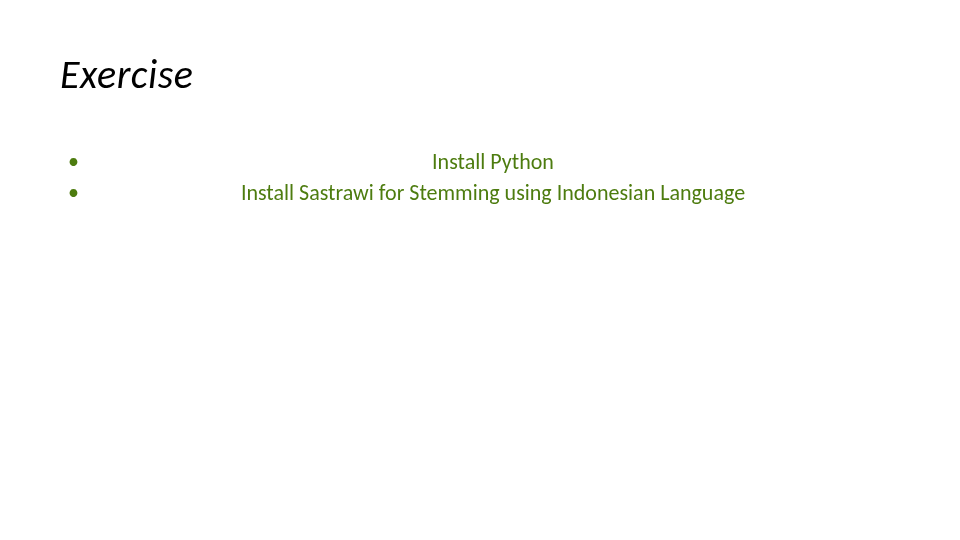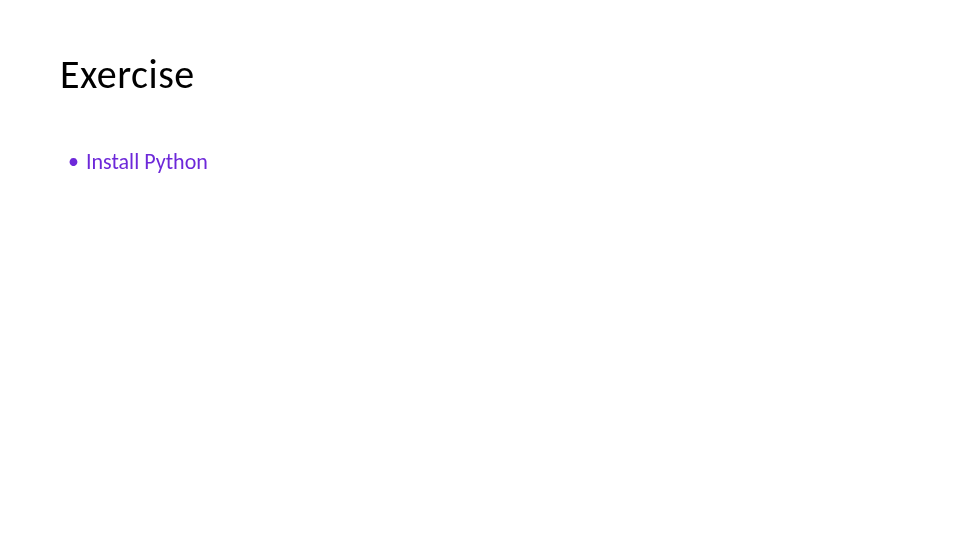--- a/index.html
+++ b/index.html
@@ -14,44 +14,49 @@
       font-family: Calibri, 'Segoe UI', Arial, sans-serif;
       color: #000000;
       padding: 50px 60px;
     }
     .title {
       font-size: 40px;
       font-weight: 400;
       color: #000000;
       margin-bottom: 48px;
       letter-spacing: 0.5px;
+      font-style: italic;
     }
     .bullet-list {
       list-style: none;
       padding-left: 8px;
     }
     .bullet-item {
       font-size: 22px;
       line-height: 1.4;
-      color: #6d28d9;
+      color: #4d7c0f;
       position: relative;
       padding-left: 18px;
+      text-align: center;
     }
     .bullet-item::before {
       content: "•";
       position: absolute;
       left: 0;
       top: 0;
     }
     .bullet-text {
       display: inline;
     }
   </style>
 </head>
 <body>
 
 <h1 class="title">Exercise</h1>
 
 <ul class="bullet-list">
   <li class="bullet-item">
     <span class="bullet-text">Install Python</span>
   </li>
+  <li class="bullet-item">
+    <span class="bullet-text">Install Sastrawi for Stemming using Indonesian Language</span>
+  </li>
 </ul>
 
 </body></html>

